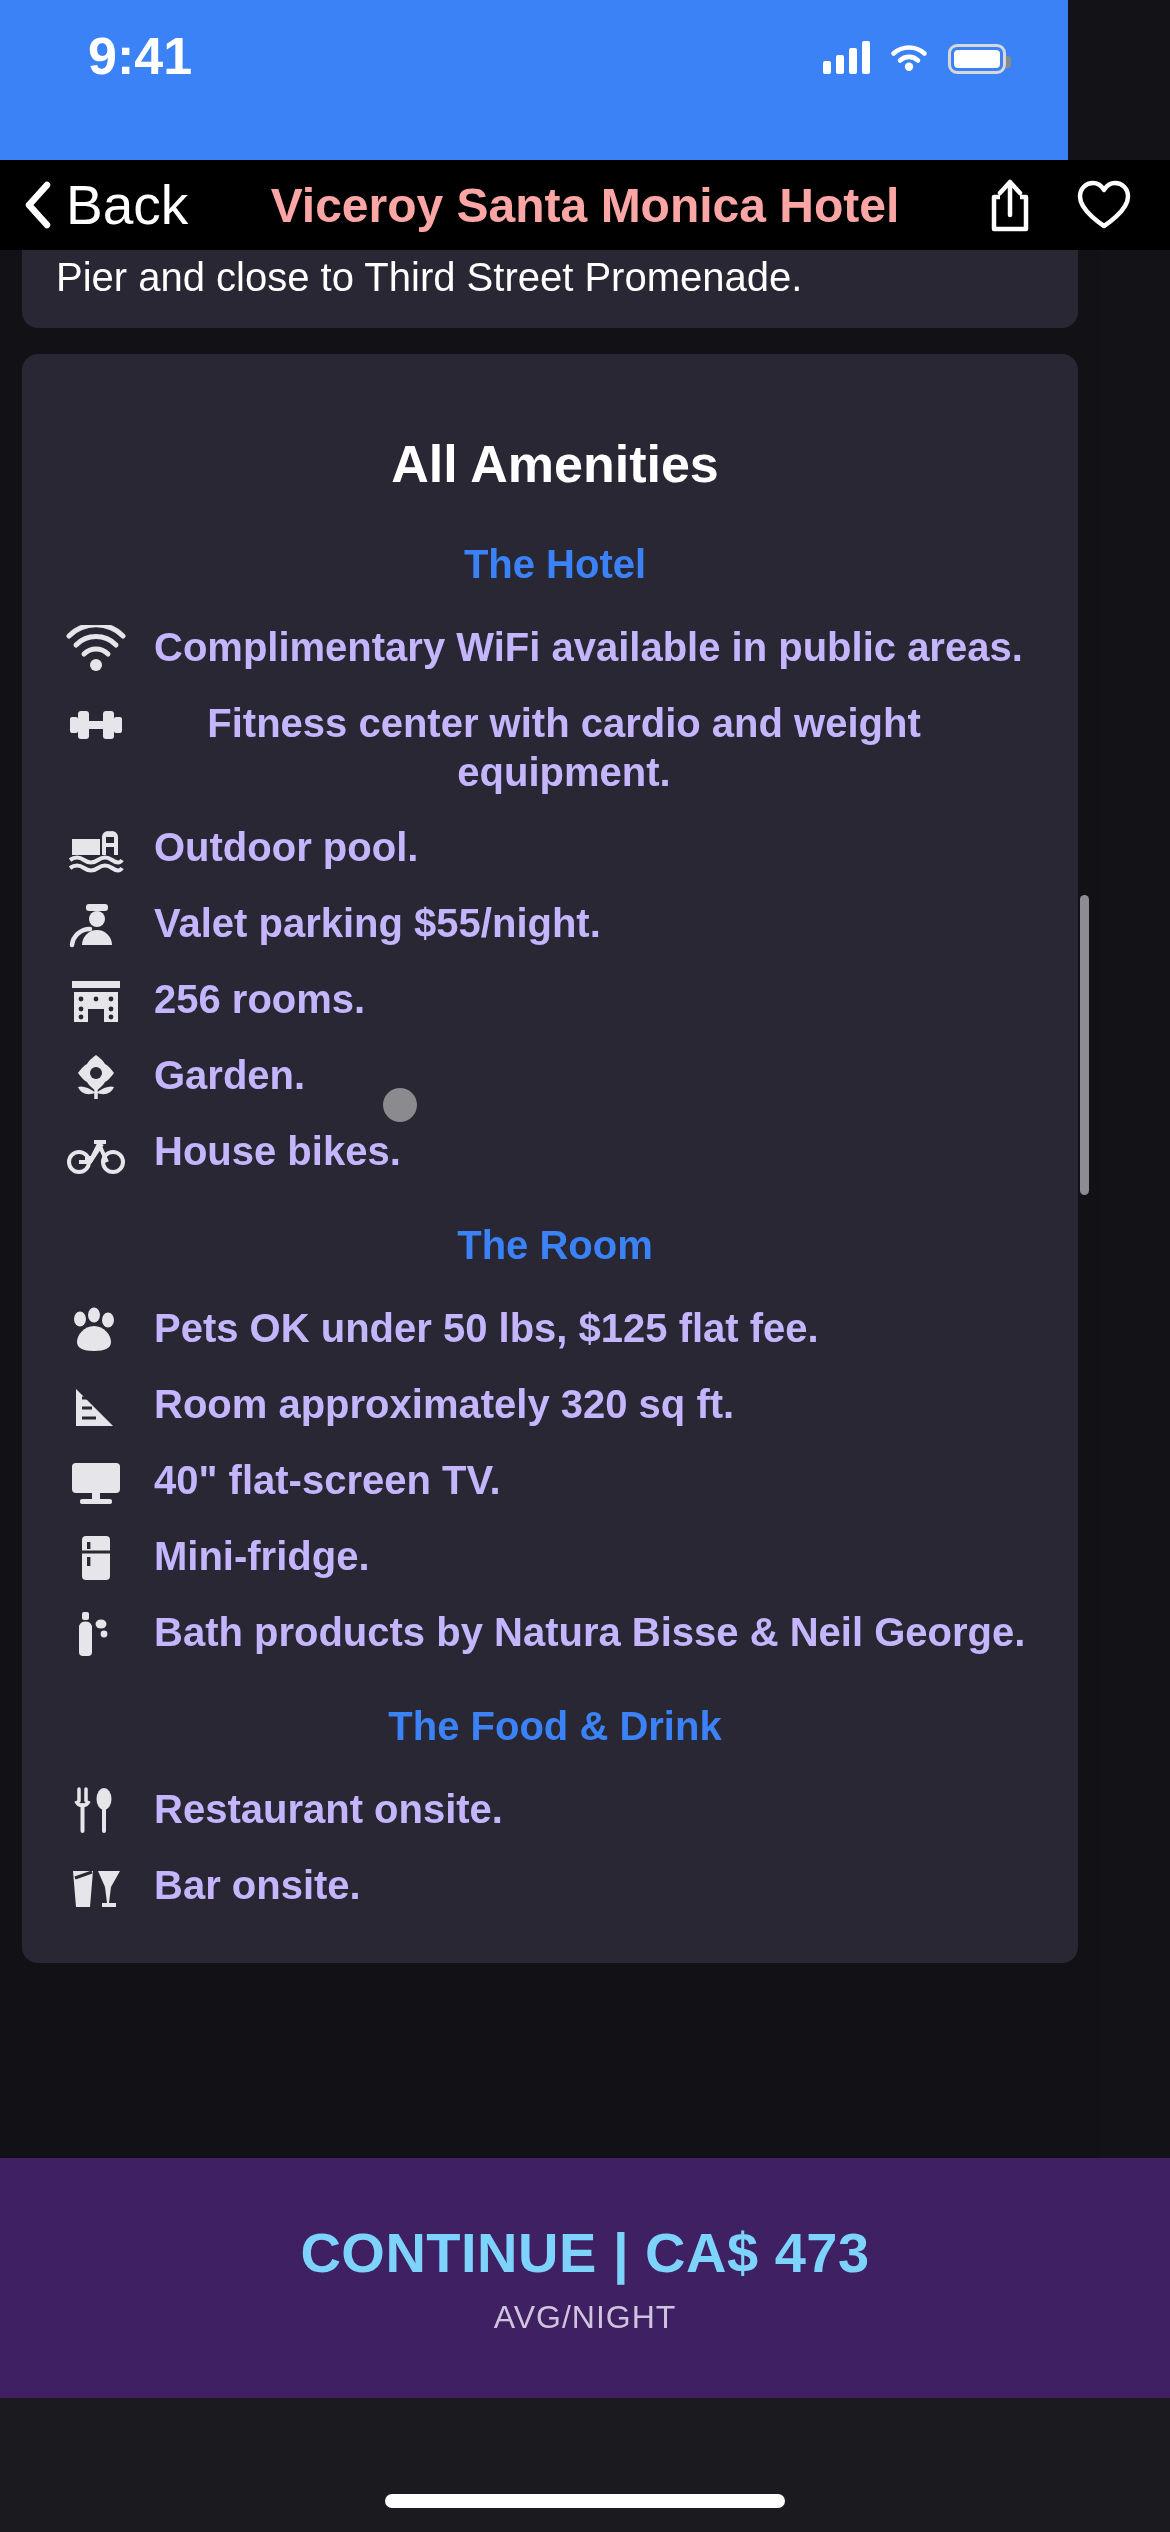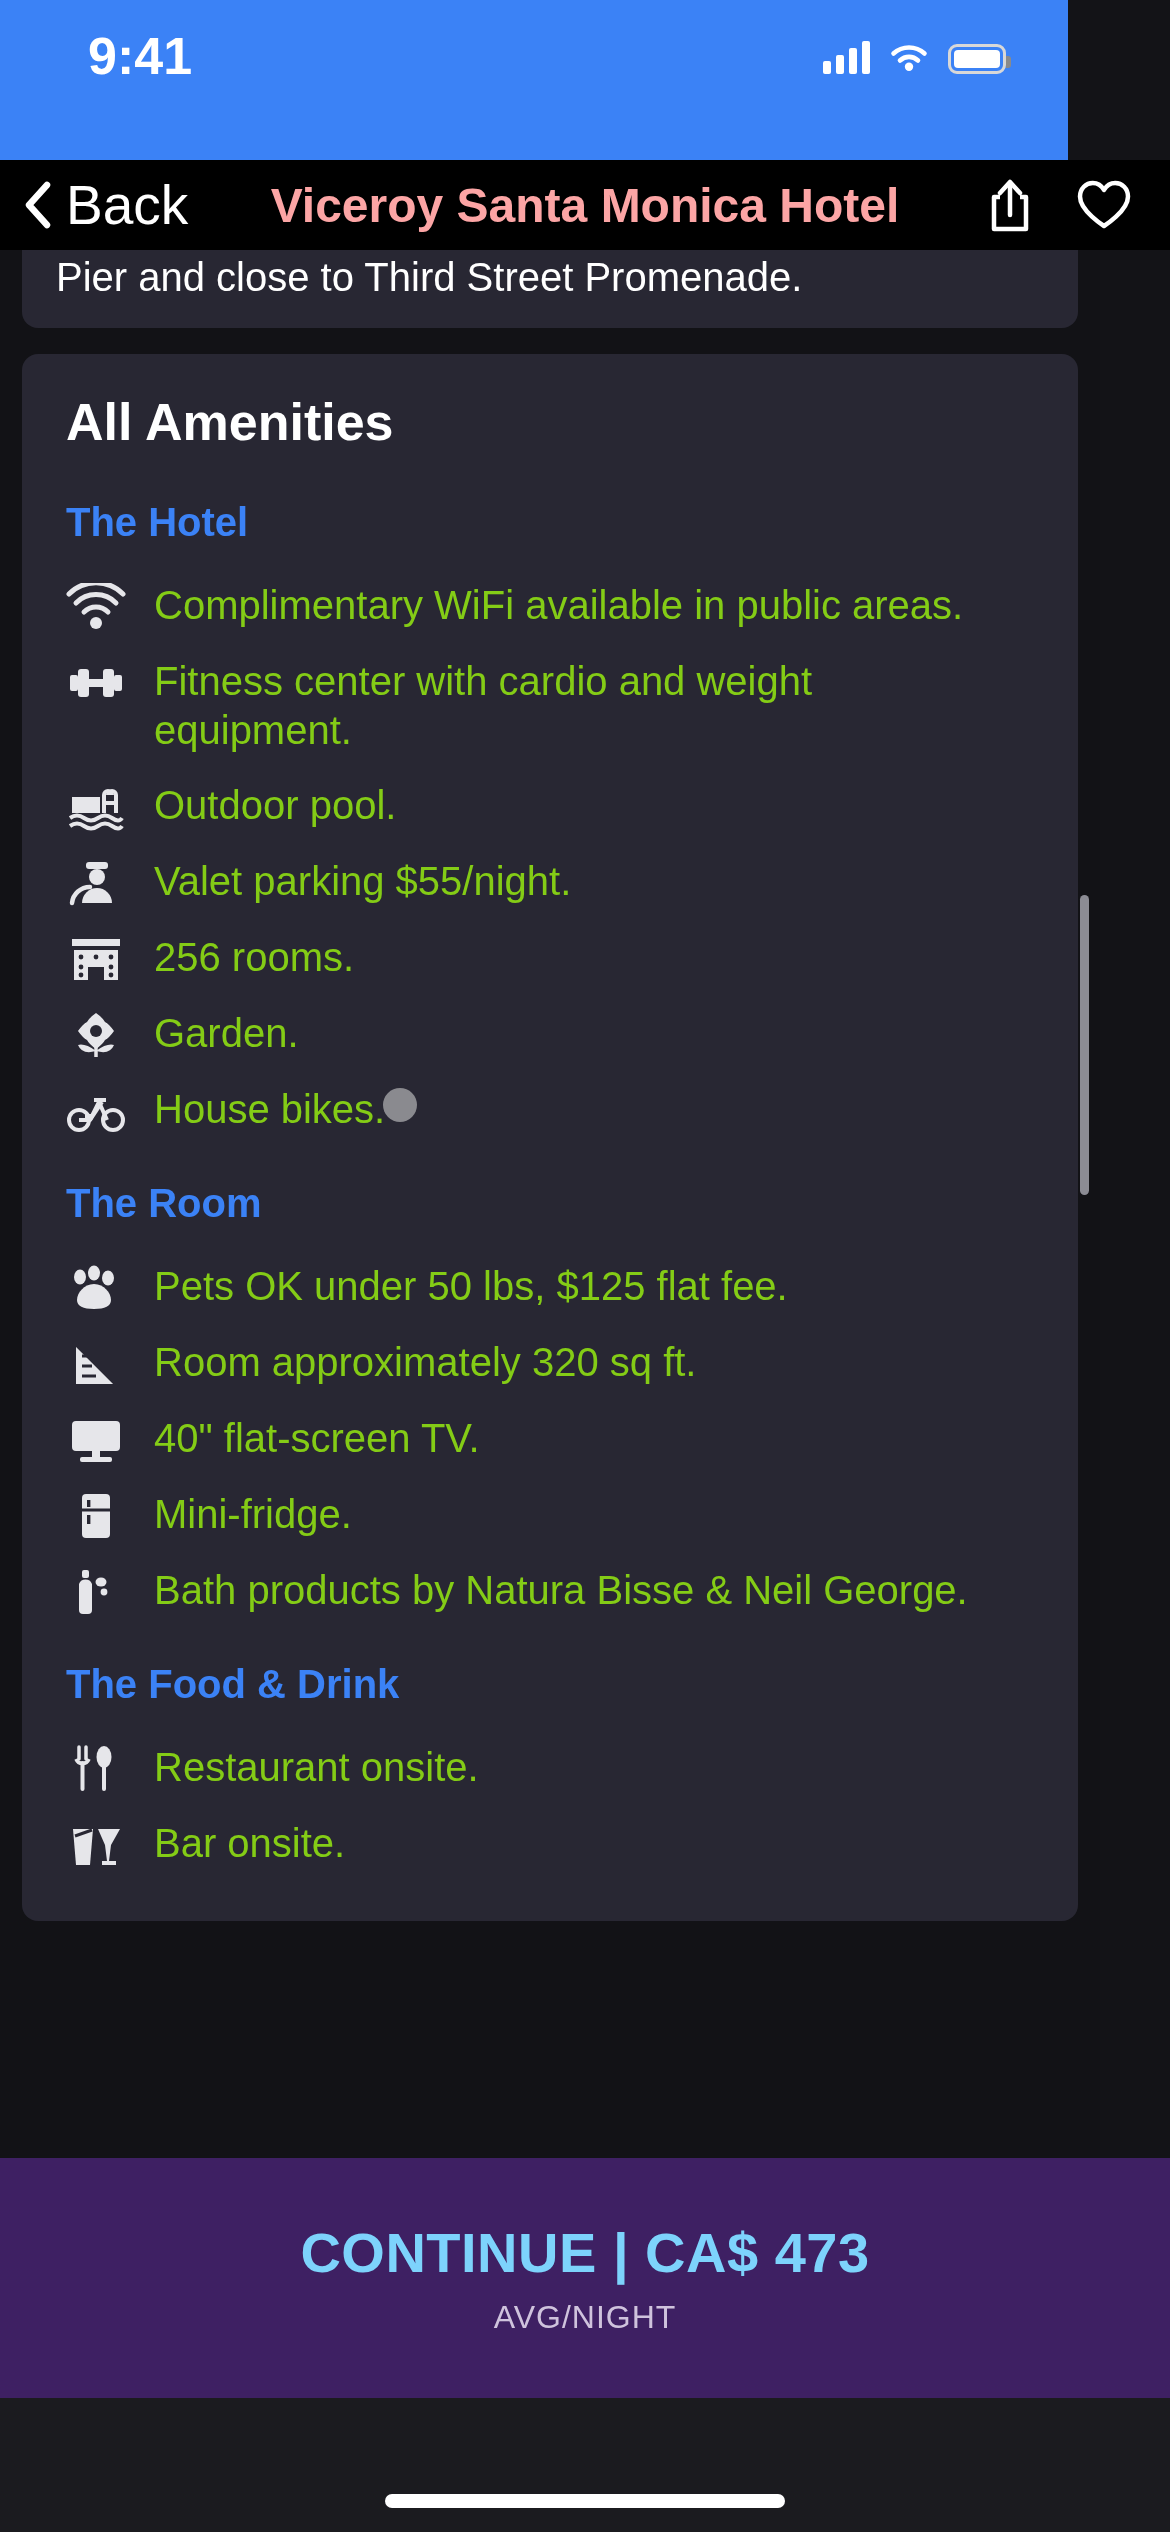--- a/index.html
+++ b/index.html
@@ -86,21 +86,21 @@
   .card.clipped {
     margin-top:-62px;
     padding:0 34px 46px 34px;
     height:140px;
     overflow:hidden;
   }
   .clip-text {
     font-size:40px; color:#ffffff; line-height:1.38;
     padding-top:62px;
   }
-  .card.amen { padding:24px 34px 40px 34px; }
+  .card.amen { padding:66px 34px 40px 34px;text-align:center; }
 
   .amen-title {
     font-size:52px; font-weight:bold; color:#fff;
     margin:14px 0 48px 10px;
   }
   .group-title {
     font-size:40px; font-weight:bold; color:#3b82f6;
     margin:0 0 22px 10px;
   }
   .group + .group-title { margin-top:34px; }
@@ -108,22 +108,23 @@
   .row {
     display:flex; align-items:flex-start;
     padding:12px 0 12px 10px;
   }
   .row .icon-cell {
     width:88px; min-width:88px;
     display:flex; justify-content:flex-start; align-items:flex-start;
     padding-top:4px;
   }
   .row .row-text {
-    font-size:40px; color:#84cc16; line-height:1.22;
+    font-size:40px; color:#c4b5fd; line-height:1.22;
     padding-top:2px;
+    font-weight:bold;
   }
   .row.two-line .row-text { max-width:820px; }
 
   
   .scrollbar {
     position:absolute; right:11px; top:645px;
     width:9px; height:300px;
     background:#8c8c94; border-radius:5px;
   }
 

